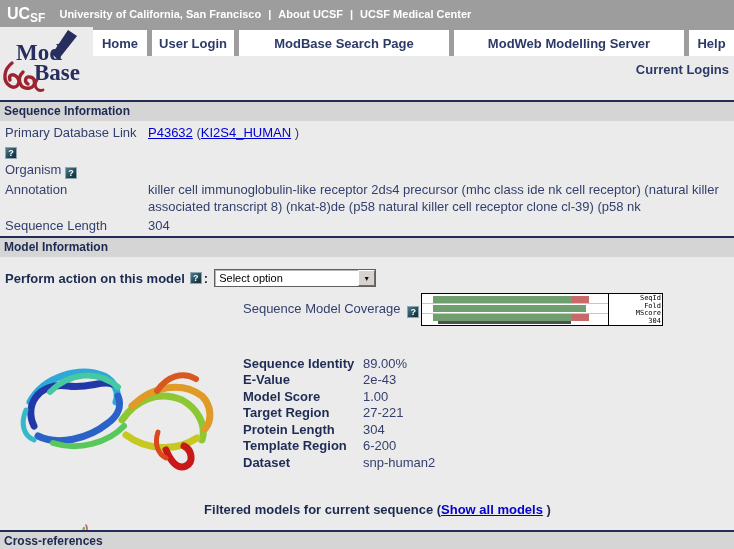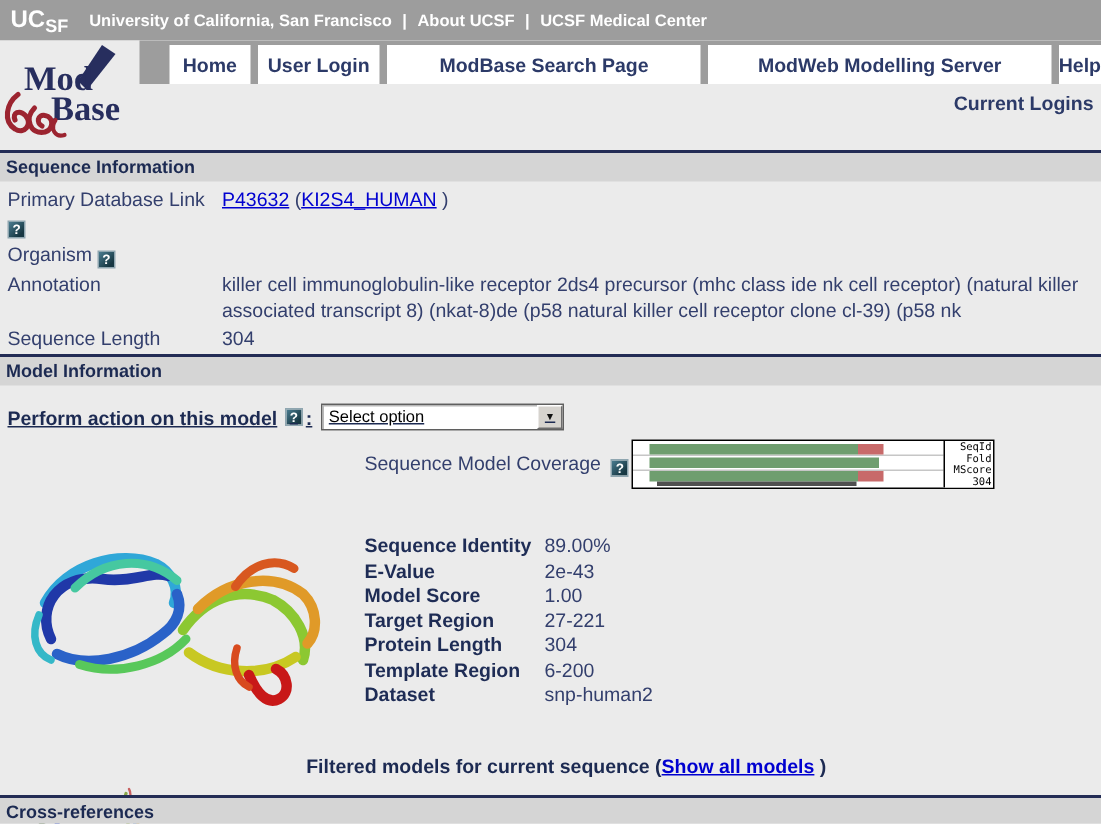--- a/index.html
+++ b/index.html
@@ -12,21 +12,21 @@
             padding-left:7px; font-weight:bold; font-size:11px; }
   .brand { margin-right:14px; white-space:nowrap; }
   .brand-uc { font-size:16px; letter-spacing:0; }
   .brand-sf { font-size:12px; position:relative; top:3px; }
   .topbar-link { color:#fff; text-decoration:none; }
   .topbar-sep { margin:0 7px; }
 
   
   .header-row { position:relative; height:68px; background:#ebebeb; }
   .modbase-logo { position:absolute; left:1px; top:0; width:92px; height:68px; cursor:pointer; }
-  .nav-strip { margin-left:93px; height:29px; background:#9d9d9d; display:flex; padding-left:20px; }
+  .nav-strip { margin-left:93px; height:29px; background:#9d9d9d; display:flex; padding-left:0; }
   .nav-btn { background:#fff; color:#2c3a68; font-weight:bold; font-size:13px;
              display:flex; align-items:center; justify-content:center;
              margin:3px 5px 0 0; cursor:pointer; }
   .nav-home { width:54px; } .nav-login { width:82px; } .nav-search { width:210px; }
   .nav-modweb { width:230px; } .nav-help { flex:1; margin-right:0; }
   .current-logins-row { text-align:right; padding:4px 5px 0 0; }
   .current-logins { color:#2c3a68; font-weight:bold; font-size:13px; text-decoration:none; }
 
   
   .section-bar { border-top:2px solid #232c55; background:#d5d5d5; color:#1c2a52;
@@ -41,40 +41,40 @@
   .blue-link { color:#0000d0; text-decoration:underline; }
   .italic { font-style:italic; }
 
   .help-icon { display:inline-block; width:12px; height:12px;
                background:linear-gradient(135deg,#4a7c90 0%,#173742 80%);
                border:1px solid #8fa6b0; color:#fff; font-size:9px; font-weight:bold;
                text-align:center; line-height:11px; vertical-align:-2px; cursor:pointer; }
 
   
   .action-row { display:flex; align-items:center; margin:12px 0 1px 5px;
-                font-weight:bold; font-size:13px; color:#1c2a52;text-decoration:underline; }
+                font-weight:bold; font-size:13px; color:#1c2a52; }
   .action-row .help-icon { margin:0 2px 0 5px; }
   .select-box { display:flex; margin-left:6px; width:162px; height:18px; background:#fff;
                 border:1px solid #5f5f5f; box-shadow:inset 1px 1px 0 #b8b8b8; cursor:pointer; }
   .select-text { flex:1; font-size:11px; font-weight:normal; color:#000; padding:2px 0 0 4px;
                  white-space:nowrap; overflow:hidden; }
   .select-arrow { width:17px; background:#d6d3ce; border:1px solid; border-color:#fff #6d6d6d #6d6d6d #fff;
                   display:flex; align-items:center; justify-content:center; font-size:7px; color:#111; }
 
   
   .coverage-row { display:flex; align-items:center; margin:6px 0 0 243px; }
   .coverage-label { width:178px; font-size:13px; color:#333f6d; }
   .coverage-label .help-icon { margin-left:3px; }
   .coverage-box { position:relative; width:242px; height:33px; border:1px solid #000; background:#fff; }
   .cov-line { position:absolute; left:0; height:1px; background:#c6c6c6; width:208px; }
   .cov-bar { position:absolute; height:7px; }
   .cov-green { background:#6f9e6f; }
   .cov-red { background:#c86a6a; }
   .cov-ruler { position:absolute; left:16px; top:27px; width:133px; height:3px; background:#4f4f4f; }
-  .cov-legend { position:absolute; right:0; top:0; bottom:0; width:33px; background:#fff;
+  .cov-legend { position:absolute; right:0; top:0; bottom:0; width:54px; background:#fff;
                 border-left:1px solid #000; font-family:"DejaVu Sans Mono",monospace;
                 font-size:7px; line-height:7.5px; text-align:right; padding:1px 1px 0 0; color:#000; }
 
   
   .model-area { display:flex;align-items:center; }
   .model-image-wrap { width:243px; flex:none; padding:6px 0 0 8px; }
   .details-table { padding-top:9px; font-size:13px; color:#333f6d; }
   .d-row { display:flex; line-height:16.5px; }
   .d-label { width:120px; flex:none; font-weight:bold; color:#1e2c55; }
 

